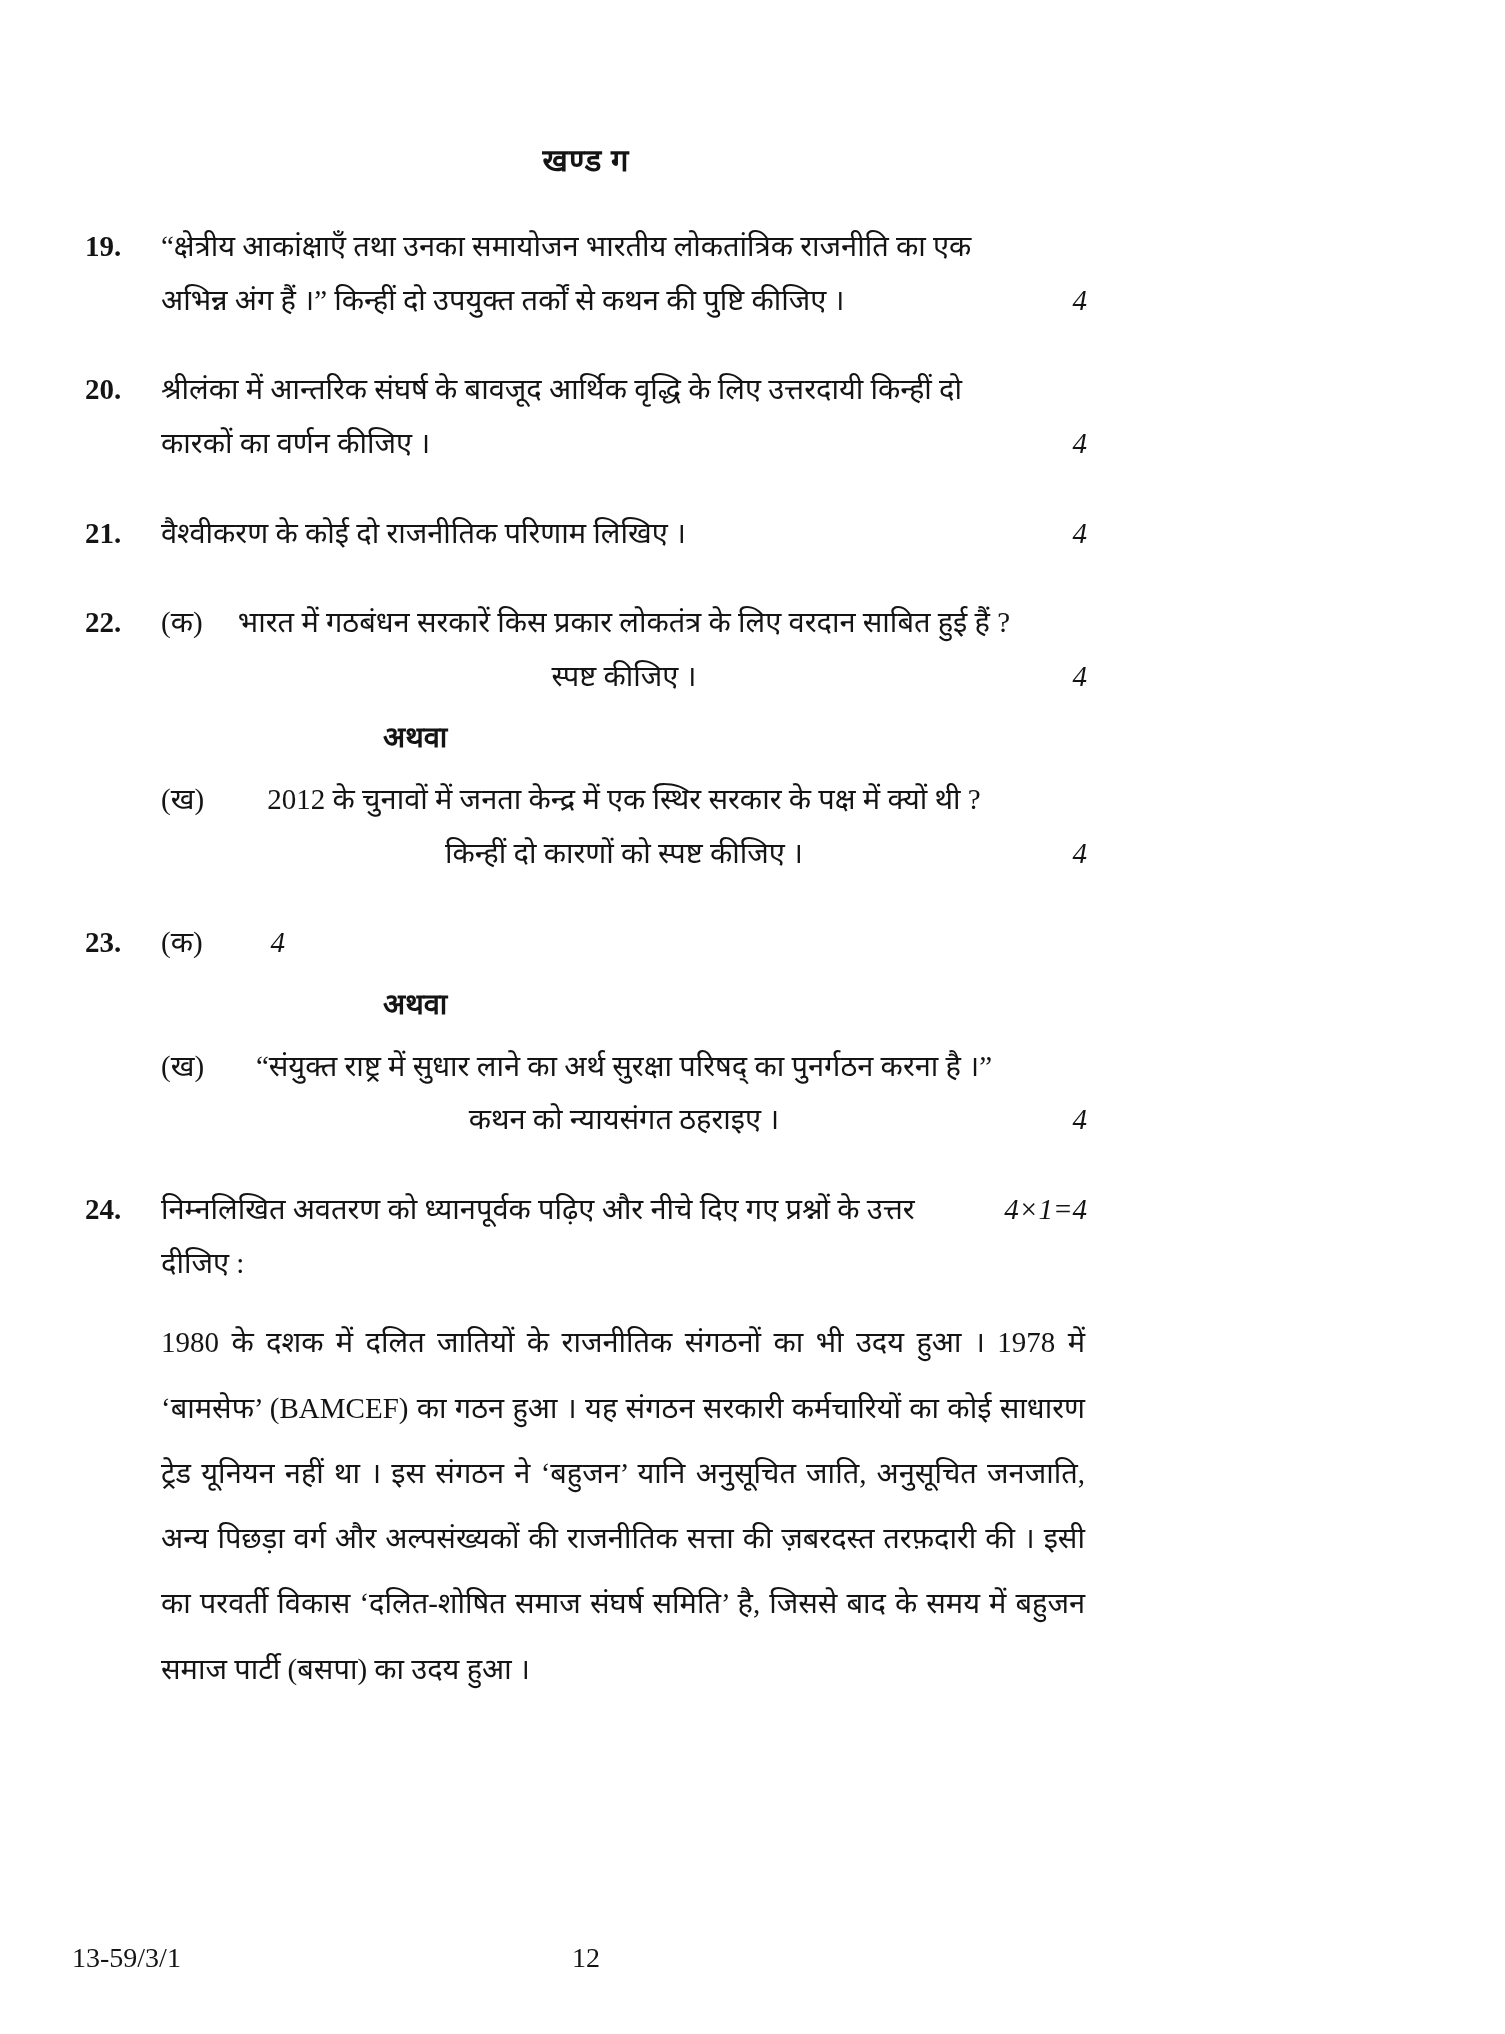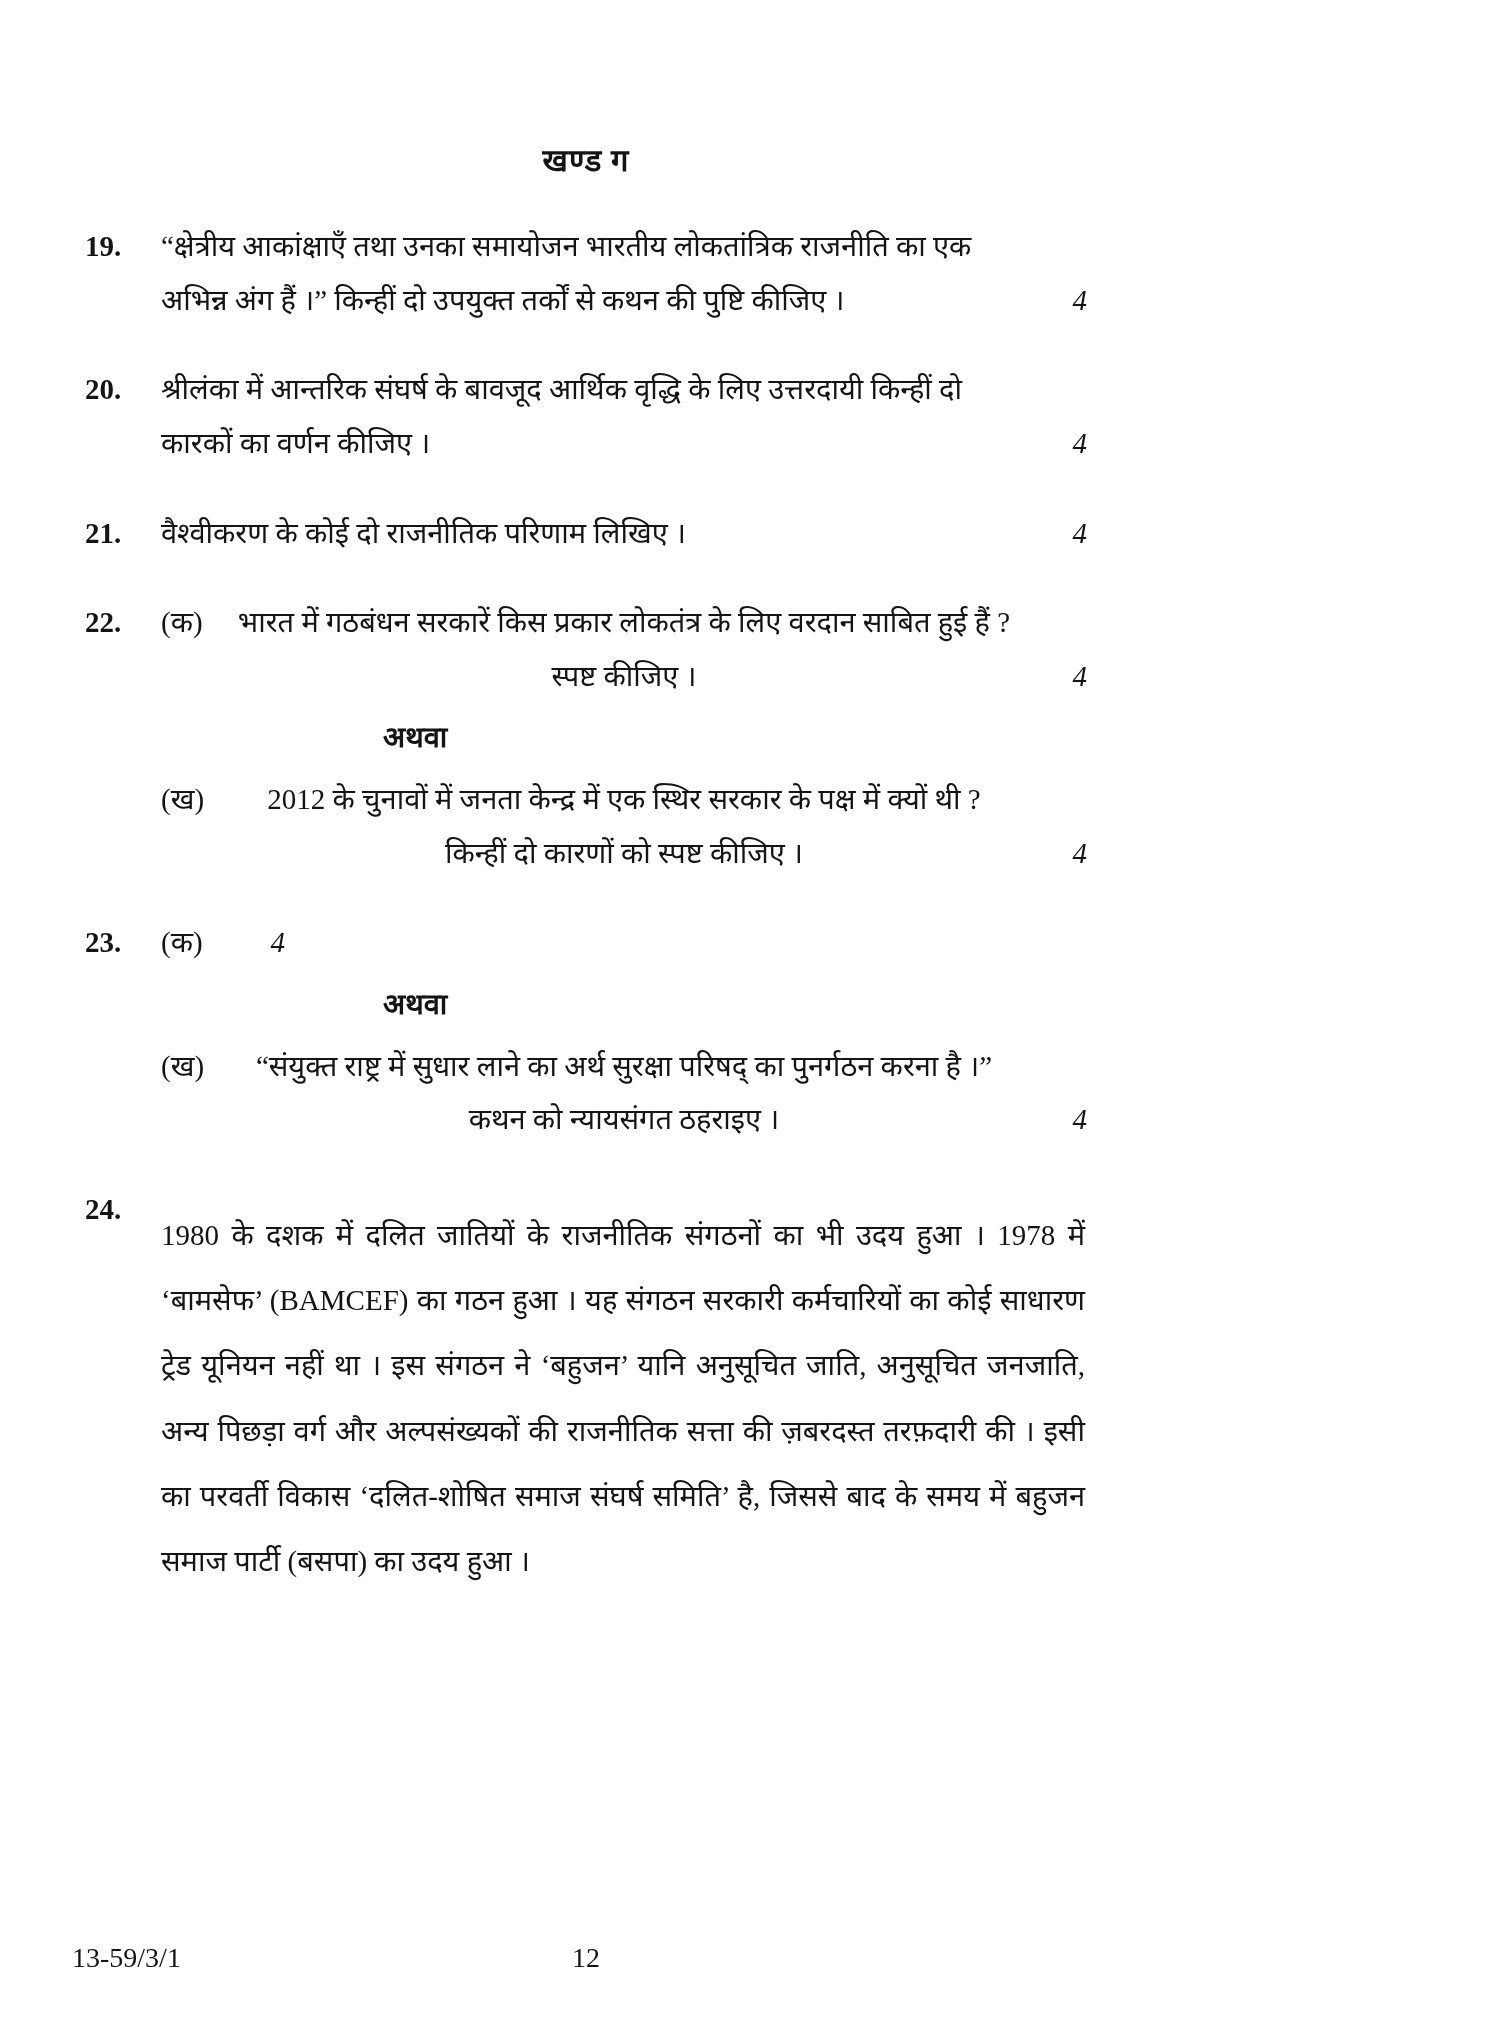--- a/index.html
+++ b/index.html
@@ -147,20 +147,24 @@
         <div class="subtext">“संयुक्त राष्ट्र में सुधार लाने का अर्थ सुरक्षा परिषद् का पुनर्गठन करना है ।” कथन को न्यायसंगत ठहराइए ।</div>
         <div class="qmarks">4</div>
       </div>
     </div>
   </div>
 
 
   <div class="question">
     <div class="qnum">24.</div>
     <div class="qbody">
+      <div class="qrow">
+        <div class="qtext">निम्नलिखित अवतरण को ध्यानपूर्वक पढ़िए और नीचे दिए गए प्रश्नों के उत्तर दीजिए :</div>
+        <div class="qmarks top">4×1=4</div>
+      </div>
       <div class="passage">1980 के दशक में दलित जातियों के राजनीतिक संगठनों का भी उदय हुआ । 1978 में ‘बामसेफ’ (BAMCEF) का गठन हुआ । यह संगठन सरकारी कर्मचारियों का कोई साधारण ट्रेड यूनियन नहीं था । इस संगठन ने ‘बहुजन’ यानि अनुसूचित जाति, अनुसूचित जनजाति, अन्य पिछड़ा वर्ग और अल्पसंख्यकों की राजनीतिक सत्ता की ज़बरदस्त तरफ़दारी की । इसी का परवर्ती विकास ‘दलित-शोषित समाज संघर्ष समिति’ है, जिससे बाद के समय में बहुजन समाज पार्टी (बसपा) का उदय हुआ ।</div>
     </div>
   </div>
 
 </div>
 
 <div class="footer-code">13-59/3/1</div>
 <div class="footer-page">12</div>
 
 </body></html>

